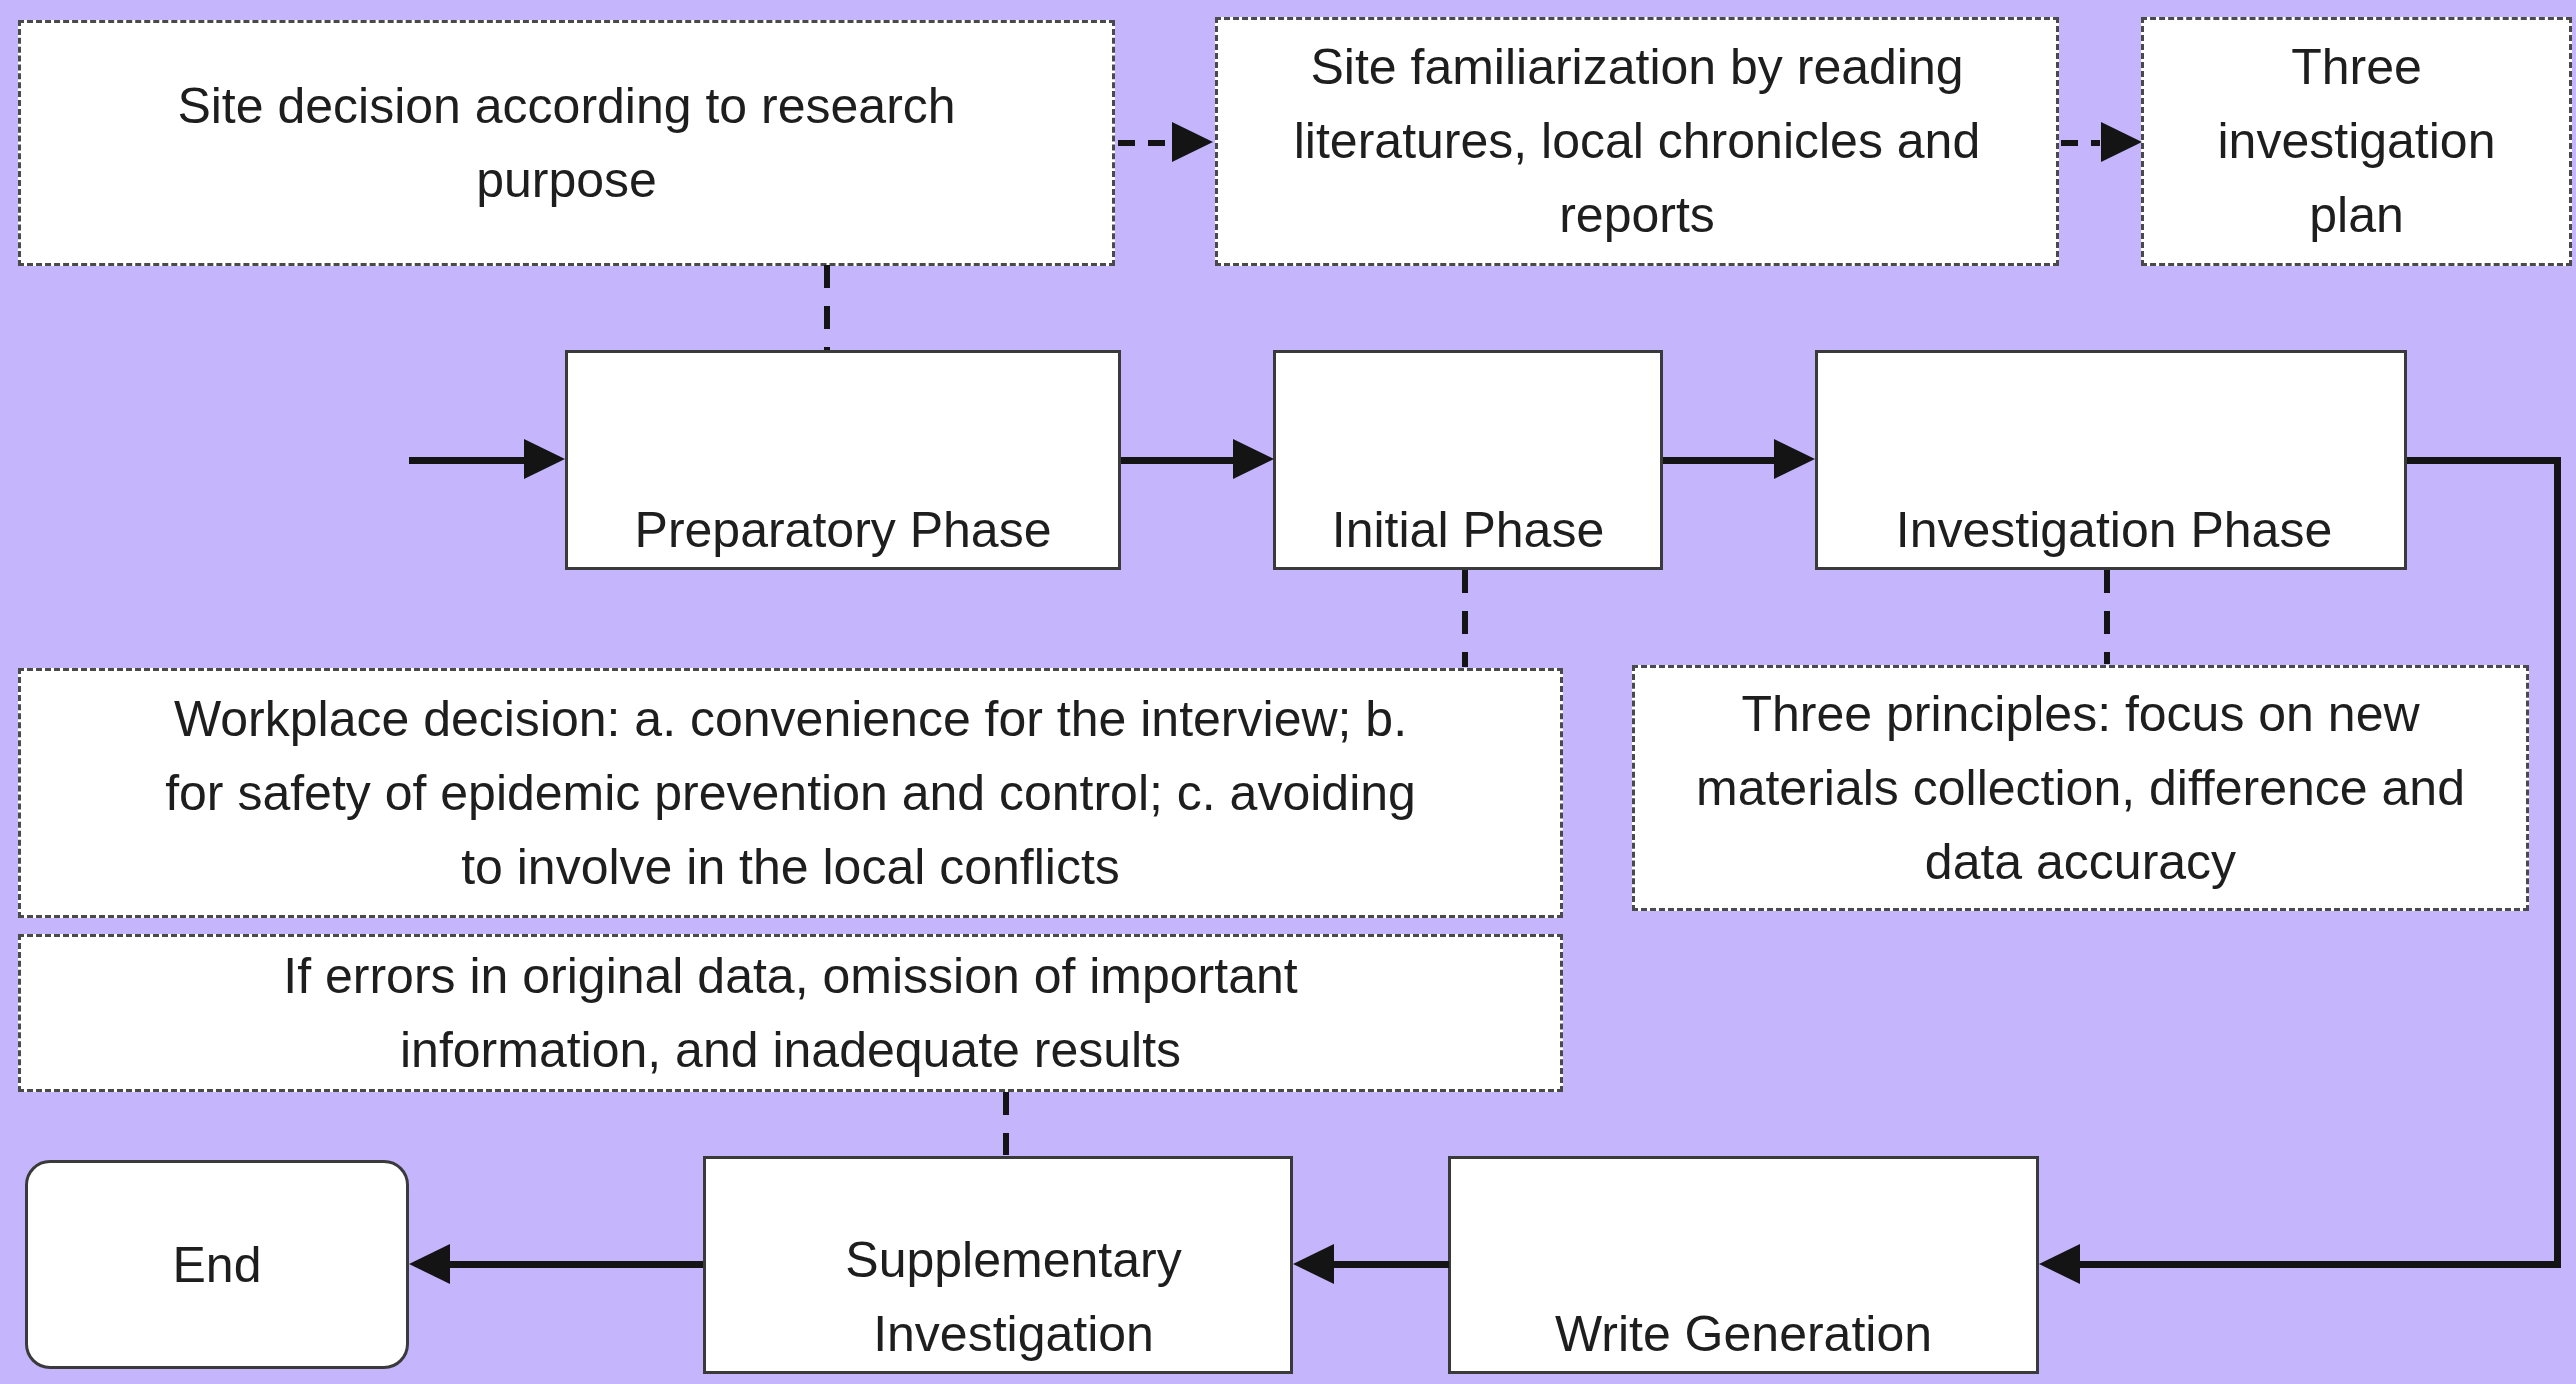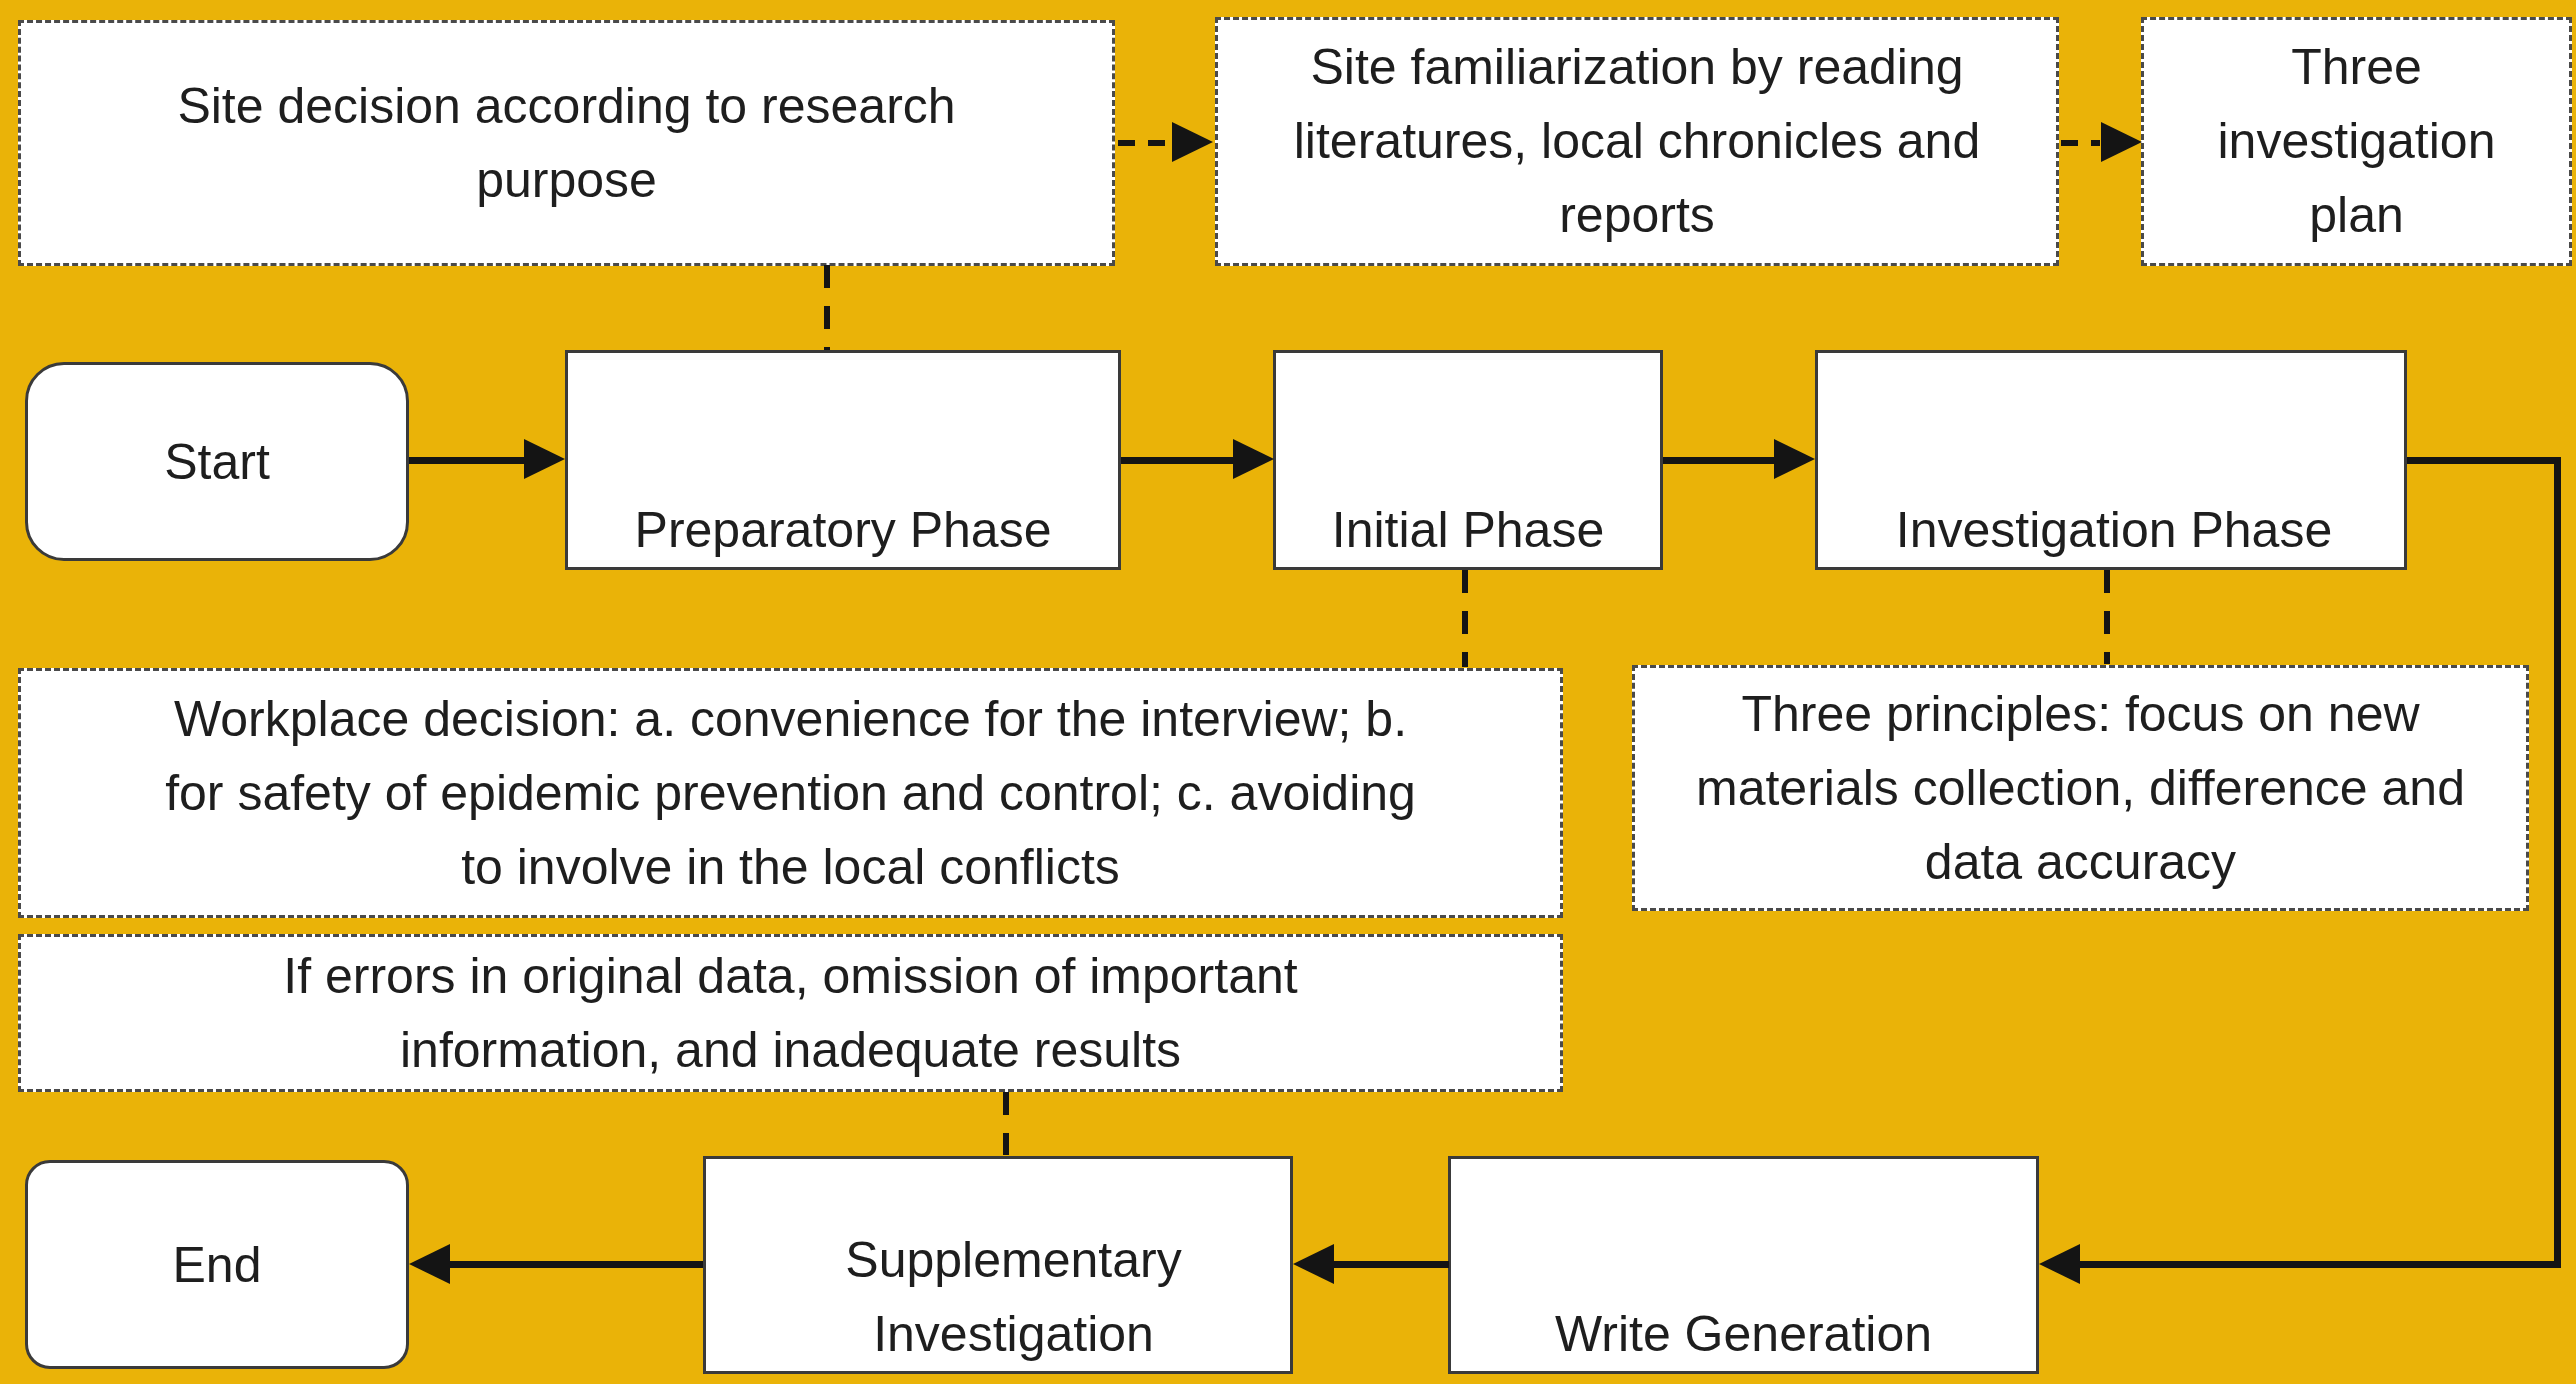--- a/index.html
+++ b/index.html
@@ -1,20 +1,20 @@
 <!DOCTYPE html>
 <html style="font-size:12px"><head>
 <meta charset="utf-8">
 <style>
   html, body { margin: 0; padding: 0; background: #ffffff; }
   .canvas {
     position: relative;
     width: 2576px;
     height: 1384px;
-    background: #eab308;
+    background: #c4b5fd;
     font-family: "Liberation Sans", sans-serif;
     color: #1e1e1e;
     overflow: hidden;
   }
   .node {
     position: absolute;
     display: flex;
     align-items: center;
     justify-content: center;
     text-align: center;
@@ -87,23 +87,20 @@
   <div class="node note pos-errors">
     <span class="node-text">If errors in original data, omission of important
 information, and inadequate results</span>
   </div>
   <div class="node note pos-principles">
     <span class="node-text">Three principles: focus on new
 materials collection, difference and
 data accuracy</span>
   </div>
 
-  <div class="node rounded pos-start">
-    <span class="node-text">Start</span>
-  </div>
   <div class="node solid pos-preparatory">
     <span class="node-text">Preparatory Phase</span>
   </div>
   <div class="node solid pos-initial">
     <span class="node-text">Initial Phase</span>
   </div>
   <div class="node solid pos-investigation">
     <span class="node-text">Investigation Phase</span>
   </div>
   <div class="node rounded pos-end">

